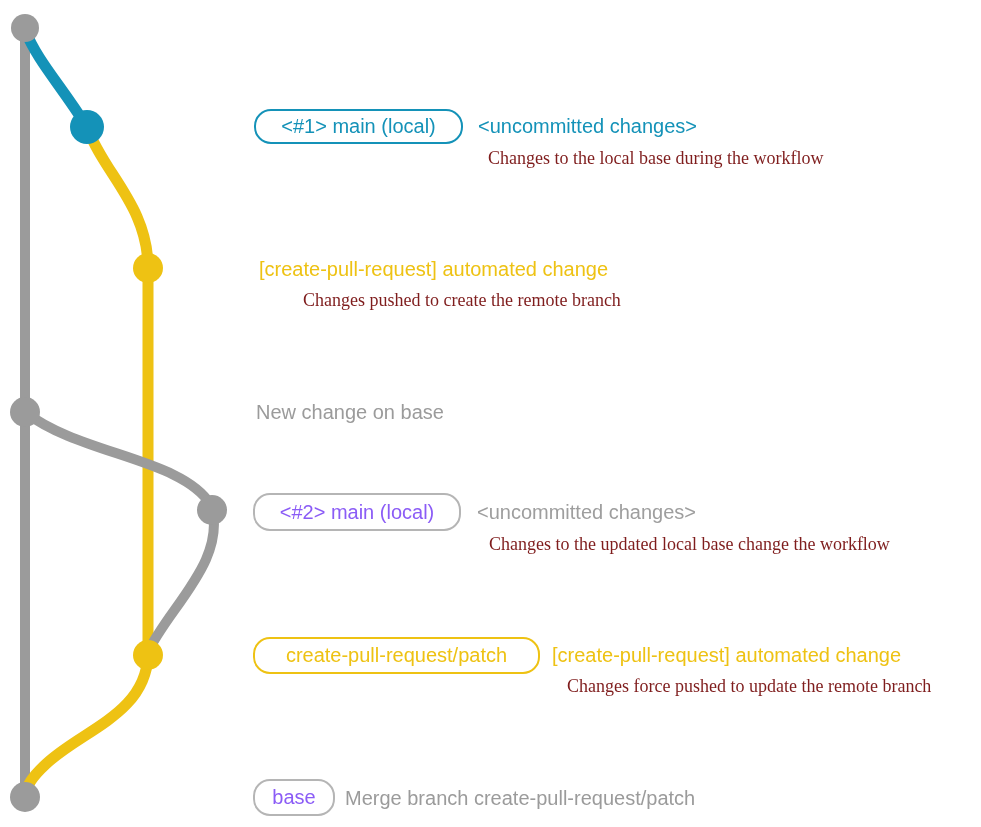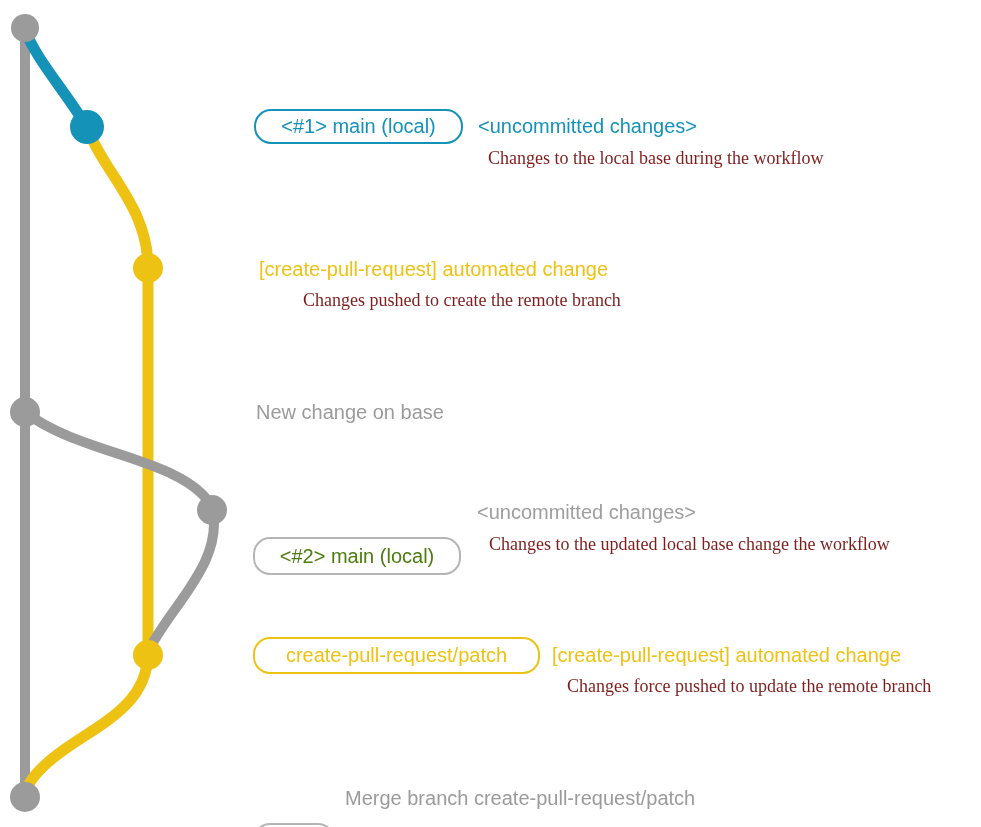--- a/index.html
+++ b/index.html
@@ -26,21 +26,21 @@
     align-items: center;
     justify-content: center;
     border: 2px solid;
     border-radius: 17px;
     font-size: 20px;
     white-space: nowrap;
     box-sizing: border-box;
     background: #ffffff;
   }
   .badge.blue   { color: #1492b8; border-color: #1492b8; }
-  .badge.gray   { color: #4d7c0f; border-color: #b5b5b5; margin-top: 44px; }
+  .badge.gray   { color: #8b5cf6; border-color: #b5b5b5; }
   .badge.yellow { color: #eec213; border-color: #eec213; }
 
   .title {
     position: absolute;
     font-size: 20px;
     white-space: nowrap;
     line-height: 24px;
   }
   .title.blue   { color: #1492b8; }
   .title.gray   { color: #9e9e9e; }

